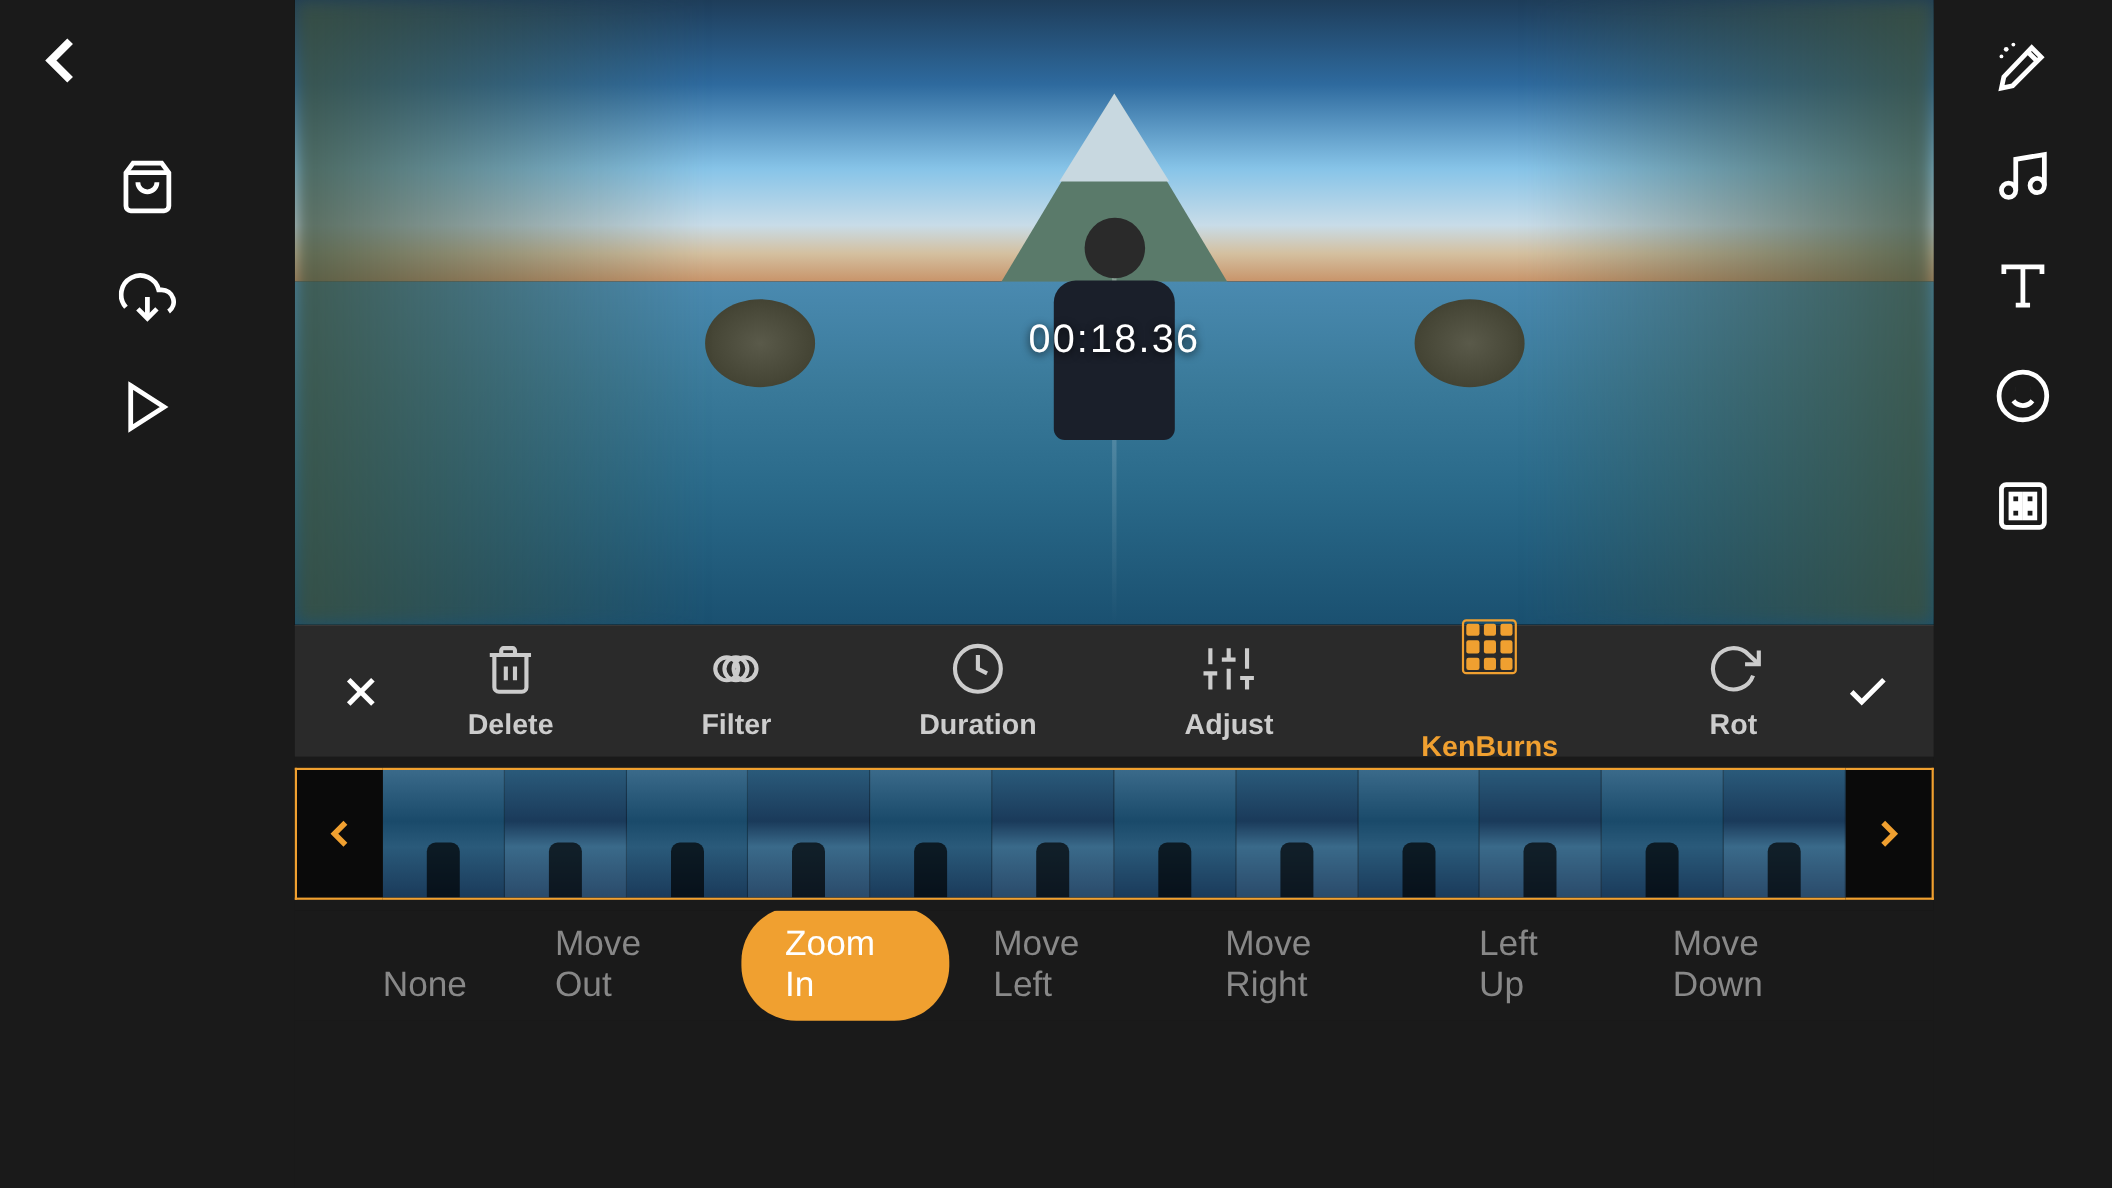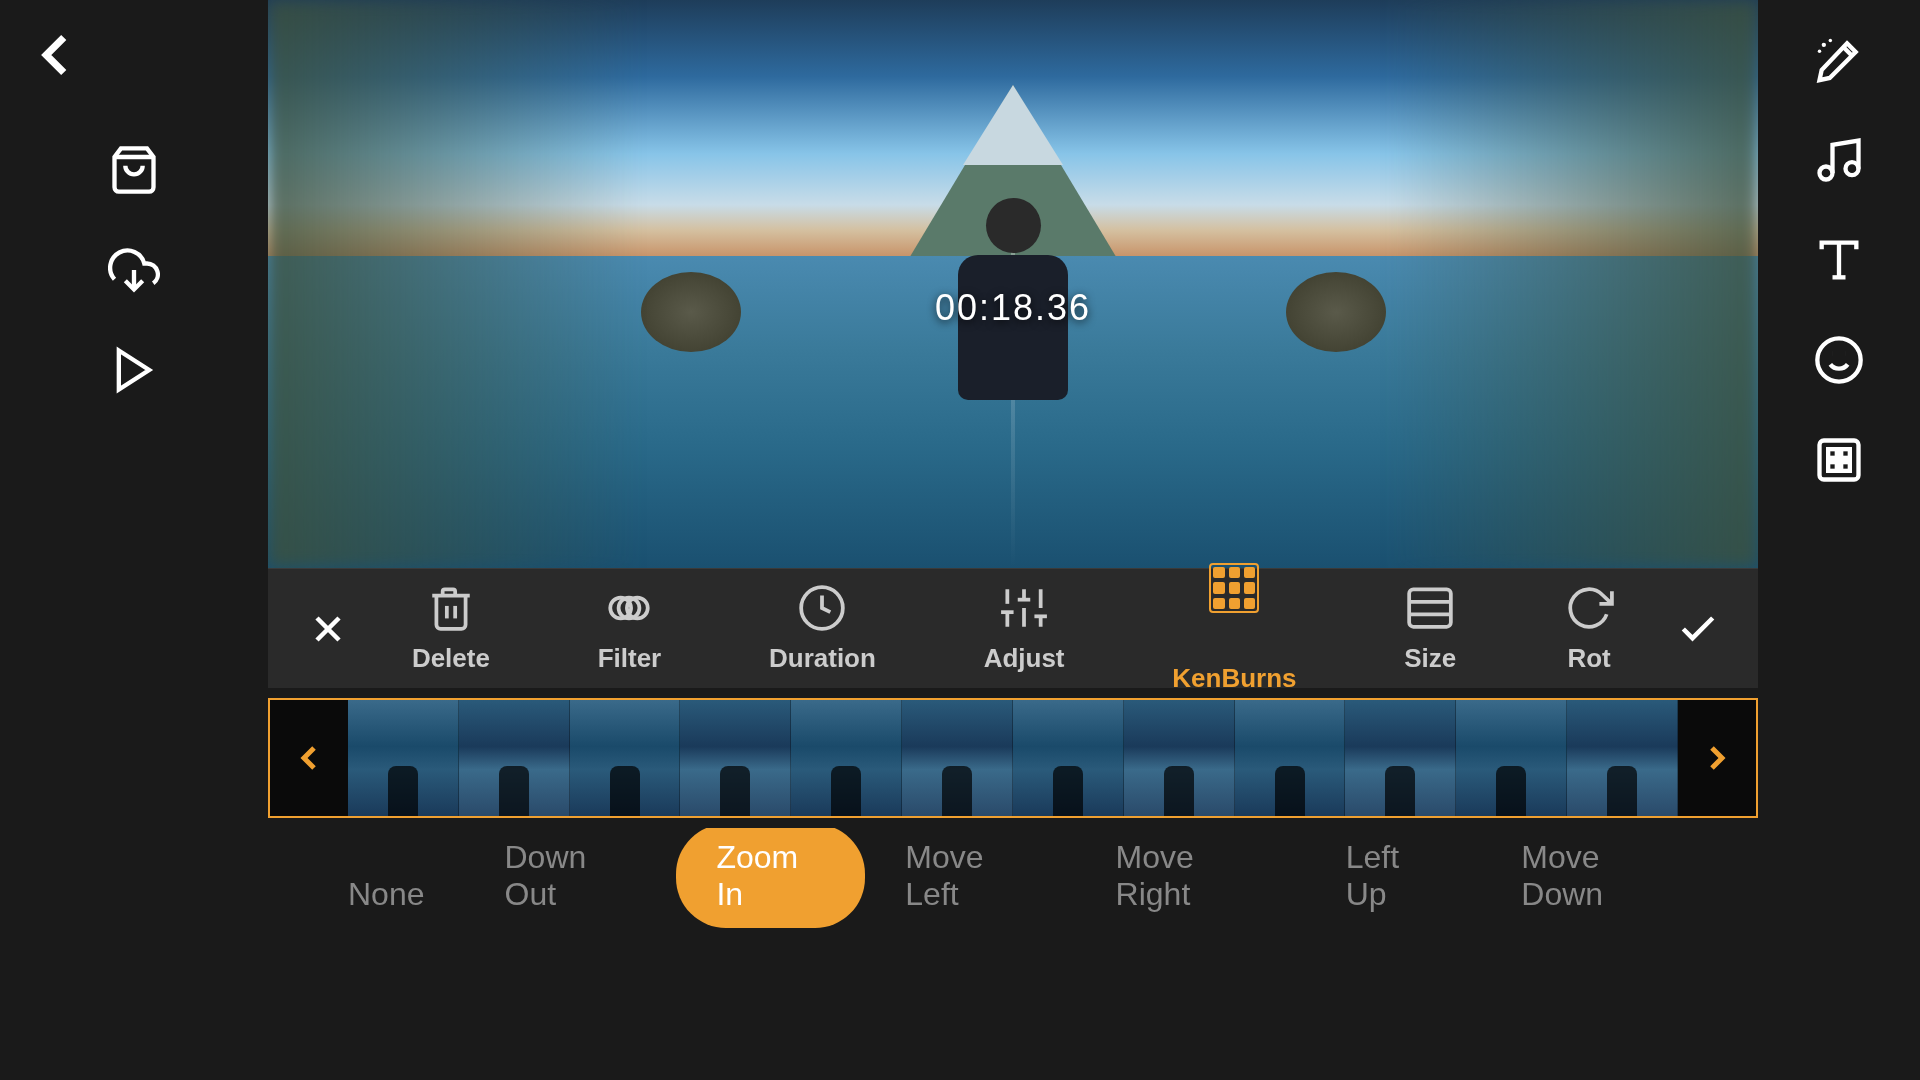--- a/index.html
+++ b/index.html
@@ -539,27 +539,20 @@
             <div class="kenburns-dot"></div>
             <div class="kenburns-dot"></div>
             <div class="kenburns-dot"></div>
             <div class="kenburns-dot"></div>
           </div>
           <div class="kenburns-border"></div>
         </div>
         <span class="toolbar-item-label">KenBurns</span>
       </div>
 
-      <div class="toolbar-item">
-        <svg viewBox="0 0 24 24">
-          <rect x="2" y="3" width="20" height="18" rx="2"></rect>
-          <path d="M2 9h20M2 15h20"></path>
-        </svg>
-        <span class="toolbar-item-label">Size</span>
-      </div>
 
       <div class="toolbar-item">
         <svg viewBox="0 0 24 24">
           <path d="M23 4v6h-6"></path>
           <path d="M20.49 15a9 9 0 11-2.12-9.36L23 10"></path>
         </svg>
         <span class="toolbar-item-label">Rot</span>
       </div>
     </div>
 
@@ -623,21 +616,21 @@
         </svg>
       </div>
     </div>
   </div>
 
   <div class="kenburns-options">
     <div class="kb-option">
       <span class="kb-option-label">None</span>
     </div>
     <div class="kb-option">
-      <span class="kb-option-label">Down Out</span>
+      <span class="kb-option-label">Move Out</span>
     </div>
     <div class="kb-option active">
       <span class="kb-option-label">Zoom In</span>
     </div>
     <div class="kb-option">
       <span class="kb-option-label">Move Left</span>
     </div>
     <div class="kb-option">
       <span class="kb-option-label">Move Right</span>
     </div>

